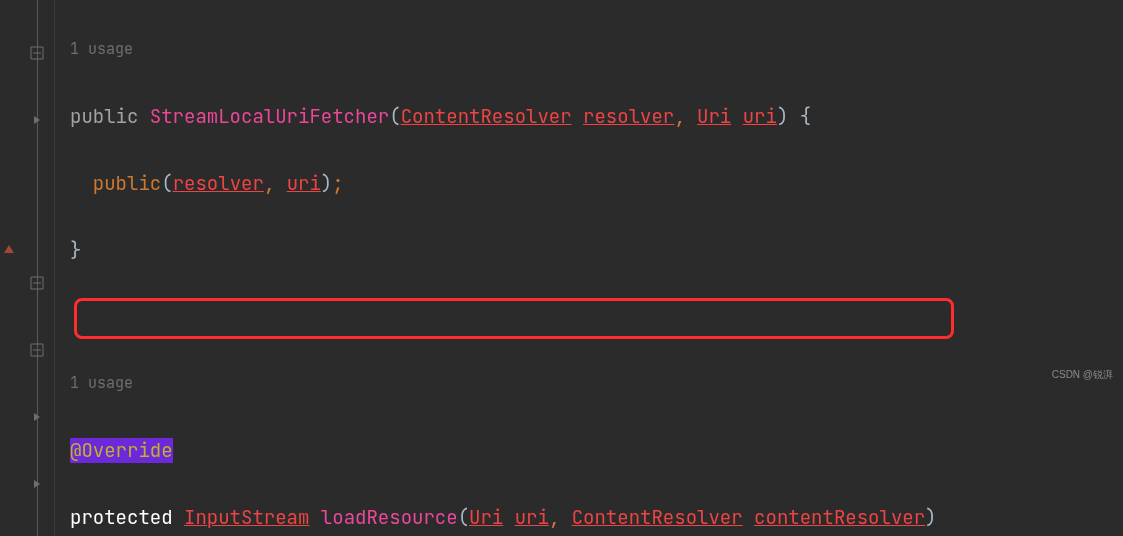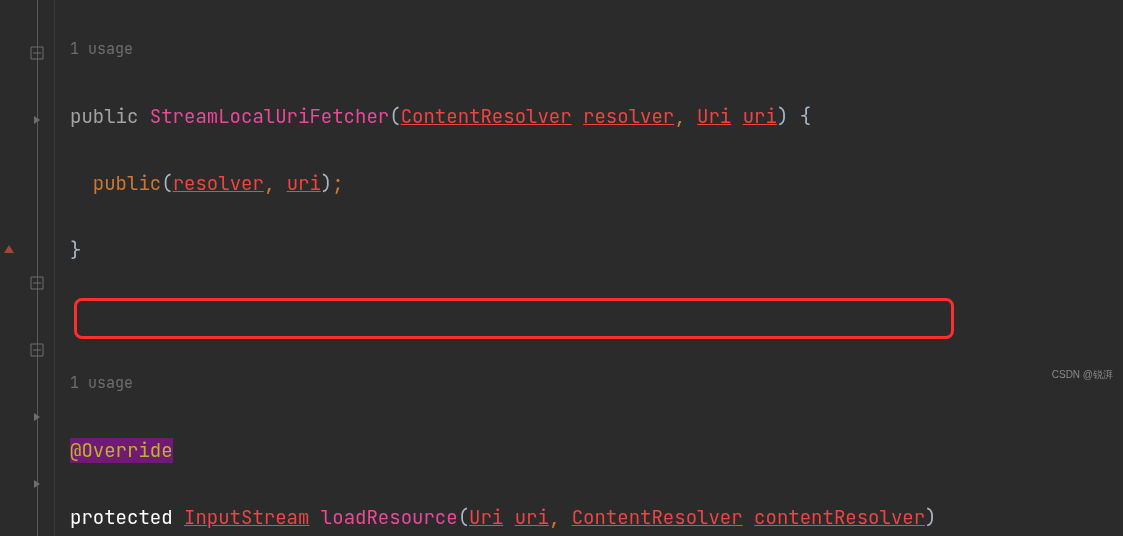--- a/index.html
+++ b/index.html
@@ -47,21 +47,21 @@
     left: 70px;
     top: 0;
     white-space: pre;
     line-height: 33.4px;
   }
   .line { height: 33.4px; }
   .hint { color:#6e6e6e; font-size:15px; padding-left:0; }
   .kw-public { color:#a3a3a3; }
   .kw-protected { color:#ffffff; }
   .kw-super { color:#cc7832; }
-  .annotation { color:#bbb529; background:#701a75; }
+  .annotation { color:#bbb529; background:#6d28d9; }
   .method-decl { color:#ec4899; }
   .identifier { color:#ef4444;text-decoration:underline; }
   .paren { color:#a9b7c6; }
   .semi  { color:#cc7832; }
   .comma { color:#cc7832; }
   .highlight-box {
     position: absolute;
     border: 3px solid #ff2e2e;
     border-radius: 8px;
     box-sizing: border-box;

